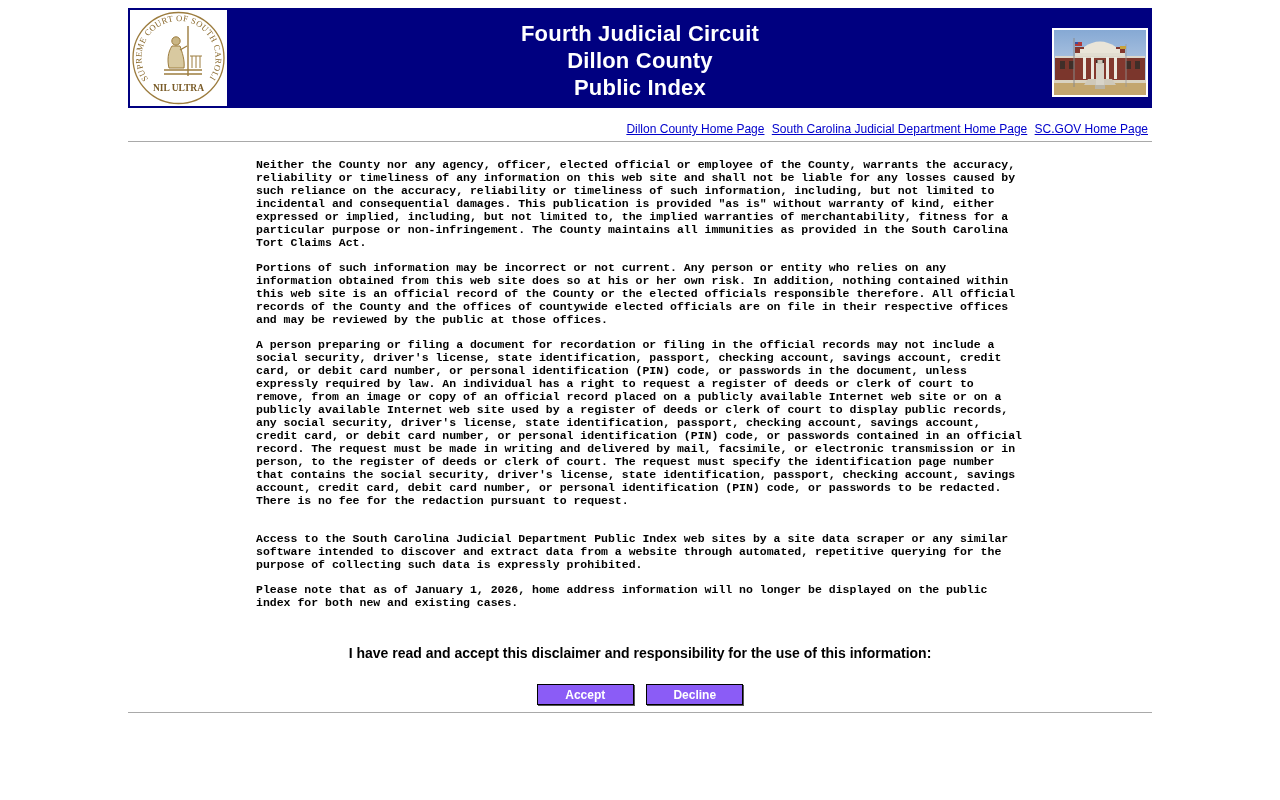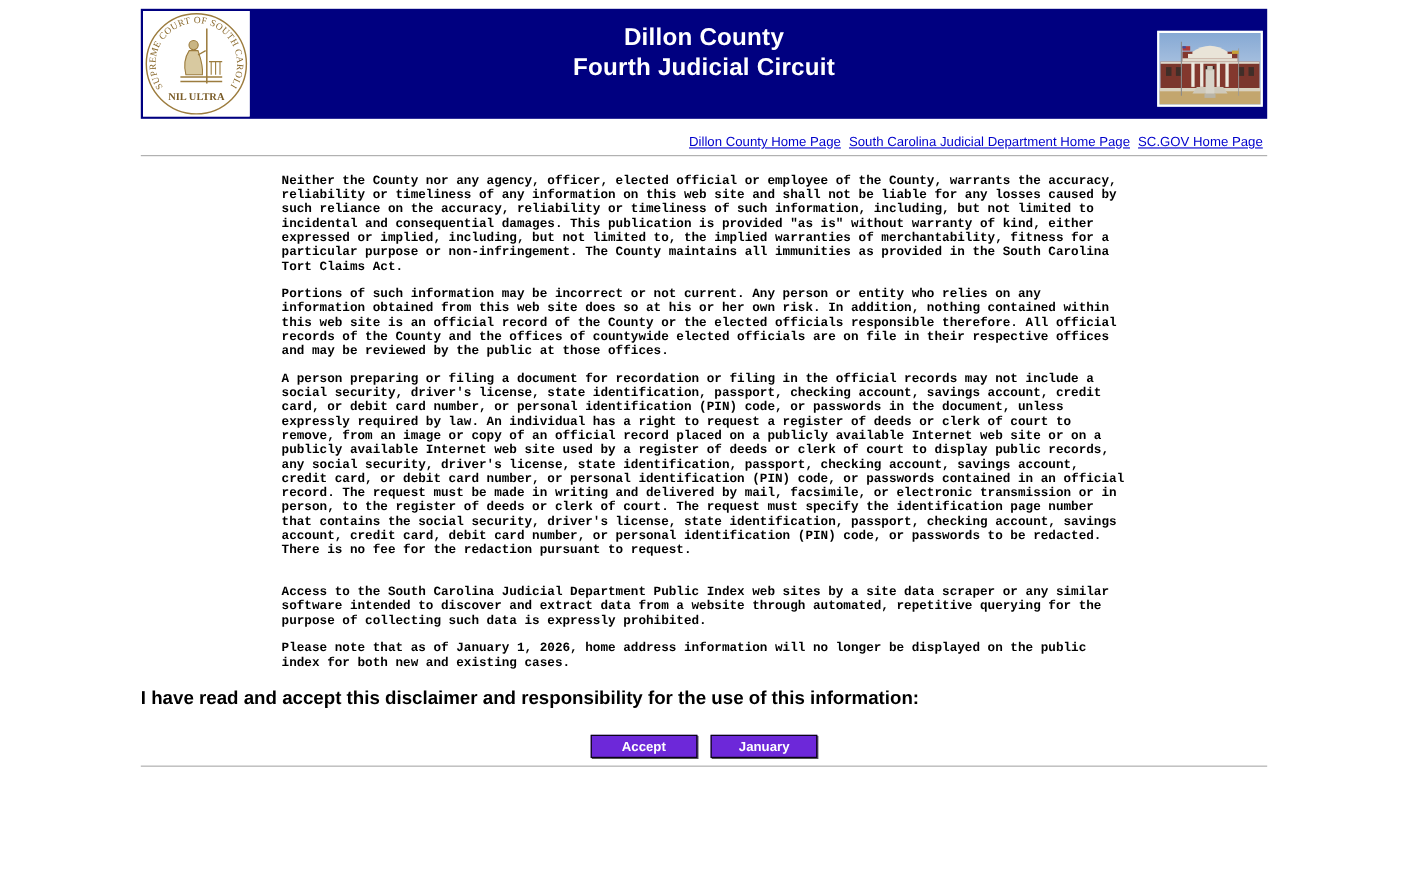--- a/index.html
+++ b/index.html
@@ -65,36 +65,37 @@
     margin: 16px auto 0 auto;
     font-size: 11.5px;
     line-height: 13px;
     font-weight: bold;
     color: #000000;
   }
   .disclaimer p { margin: 0 0 12px 0; font-family: Liberation Mono, monospace; }
   .disclaimer p.extra-gap { margin-top: 25px; }
 
   .prompt {
-    margin-top: 16px;
-    font-size: 17px;
+    margin-top: 36px;
+    text-align: center;
+    font-size: 14px;
     font-weight: bold;
     color: #000000;
   }
 
   .button-row {
     margin-top: 23px;
     text-align: center;
   }
   .btn {
     display: inline-block;
     width: 97px;
     height: 21px;
     margin: 0 4px;
-    background: #6d28d9;
+    background: #8b5cf6;
     color: #ffffff;
     font-family: "Liberation Sans", sans-serif;
     font-weight: bold;
     font-size: 12px;
     line-height: 18px;
     border: 1px solid #000000;
     box-shadow: 1px 1px 0 #555555;
     cursor: pointer;
     padding: 0;
   }
@@ -141,22 +142,23 @@
             <line x1="66" y1="46" x2="66" y2="58"></line>
             <line x1="70" y1="46" x2="70" y2="58"></line>
             <line x1="60" y1="46" x2="72" y2="46"></line>
           </g>
         </g>
         <text x="48.5" y="81" text-anchor="middle" font-family="Liberation Serif, serif" font-weight="bold" font-size="9.5" fill="#7a5c28">NIL ULTRA</text>
       </svg>
     </div>
 
     <div class="titles">
+      <div>Fourth Judicial Circuit</div>
       <div>Dillon County</div>
-      <div>Fourth Judicial Circuit</div>
+      <div>Public Index</div>
     </div>
 
     <div class="courthouse-box">
       <svg viewBox="0 0 92 65" xmlns="http://www.w3.org/2000/svg" aria-hidden="true">
         <defs>
           <linearGradient id="sky" x1="0" y1="0" x2="0" y2="1">
             <stop offset="0" stop-color="#86a9d4"></stop>
             <stop offset="1" stop-color="#cfdcec"></stop>
           </linearGradient>
         </defs>
@@ -214,18 +216,18 @@
     <p>Portions of such information may be incorrect or not current. Any person or entity who relies on any information obtained from this web site does so at his or her own risk. In addition, nothing contained within this web site is an official record of the County or the elected officials responsible therefore. All official records of the County and the offices of countywide elected officials are on file in their respective offices and may be reviewed by the public at those offices.</p>
     <p>A person preparing or filing a document for recordation or filing in the official records may not include a social security, driver's license, state identification, passport, checking account, savings account, credit card, or debit card number, or personal identification (PIN) code, or passwords in the document, unless expressly required by law. An individual has a right to request a register of deeds or clerk of court to remove, from an image or copy of an official record placed on a publicly available Internet web site or on a publicly available Internet web site used by a register of deeds or clerk of court to display public records, any social security, driver's license, state identification, passport, checking account, savings account, credit card, or debit card number, or personal identification (PIN) code, or passwords contained in an official record. The request must be made in writing and delivered by mail, facsimile, or electronic transmission or in person, to the register of deeds or clerk of court. The request must specify the identification page number that contains the social security, driver's license, state identification, passport, checking account, savings account, credit card, debit card number, or personal identification (PIN) code, or passwords to be redacted. There is no fee for the redaction pursuant to request.</p>
     <p class="extra-gap">Access to the South Carolina Judicial Department Public Index web sites by a site data scraper or any similar software intended to discover and extract data from a website through automated, repetitive querying for the purpose of collecting such data is expressly prohibited.</p>
     <p>Please note that as of January 1, 2026, home address information will no longer be displayed on the public index for both new and existing cases.</p>
   </div>
 
   <div class="prompt">I have read and accept this disclaimer and responsibility for the use of this information:</div>
 
   <div class="button-row">
     <button class="btn">Accept</button>
-    <button class="btn">January</button>
+    <button class="btn">Decline</button>
   </div>
 
   <hr class="footer-rule">
 
 </div>
 
 </body></html>

